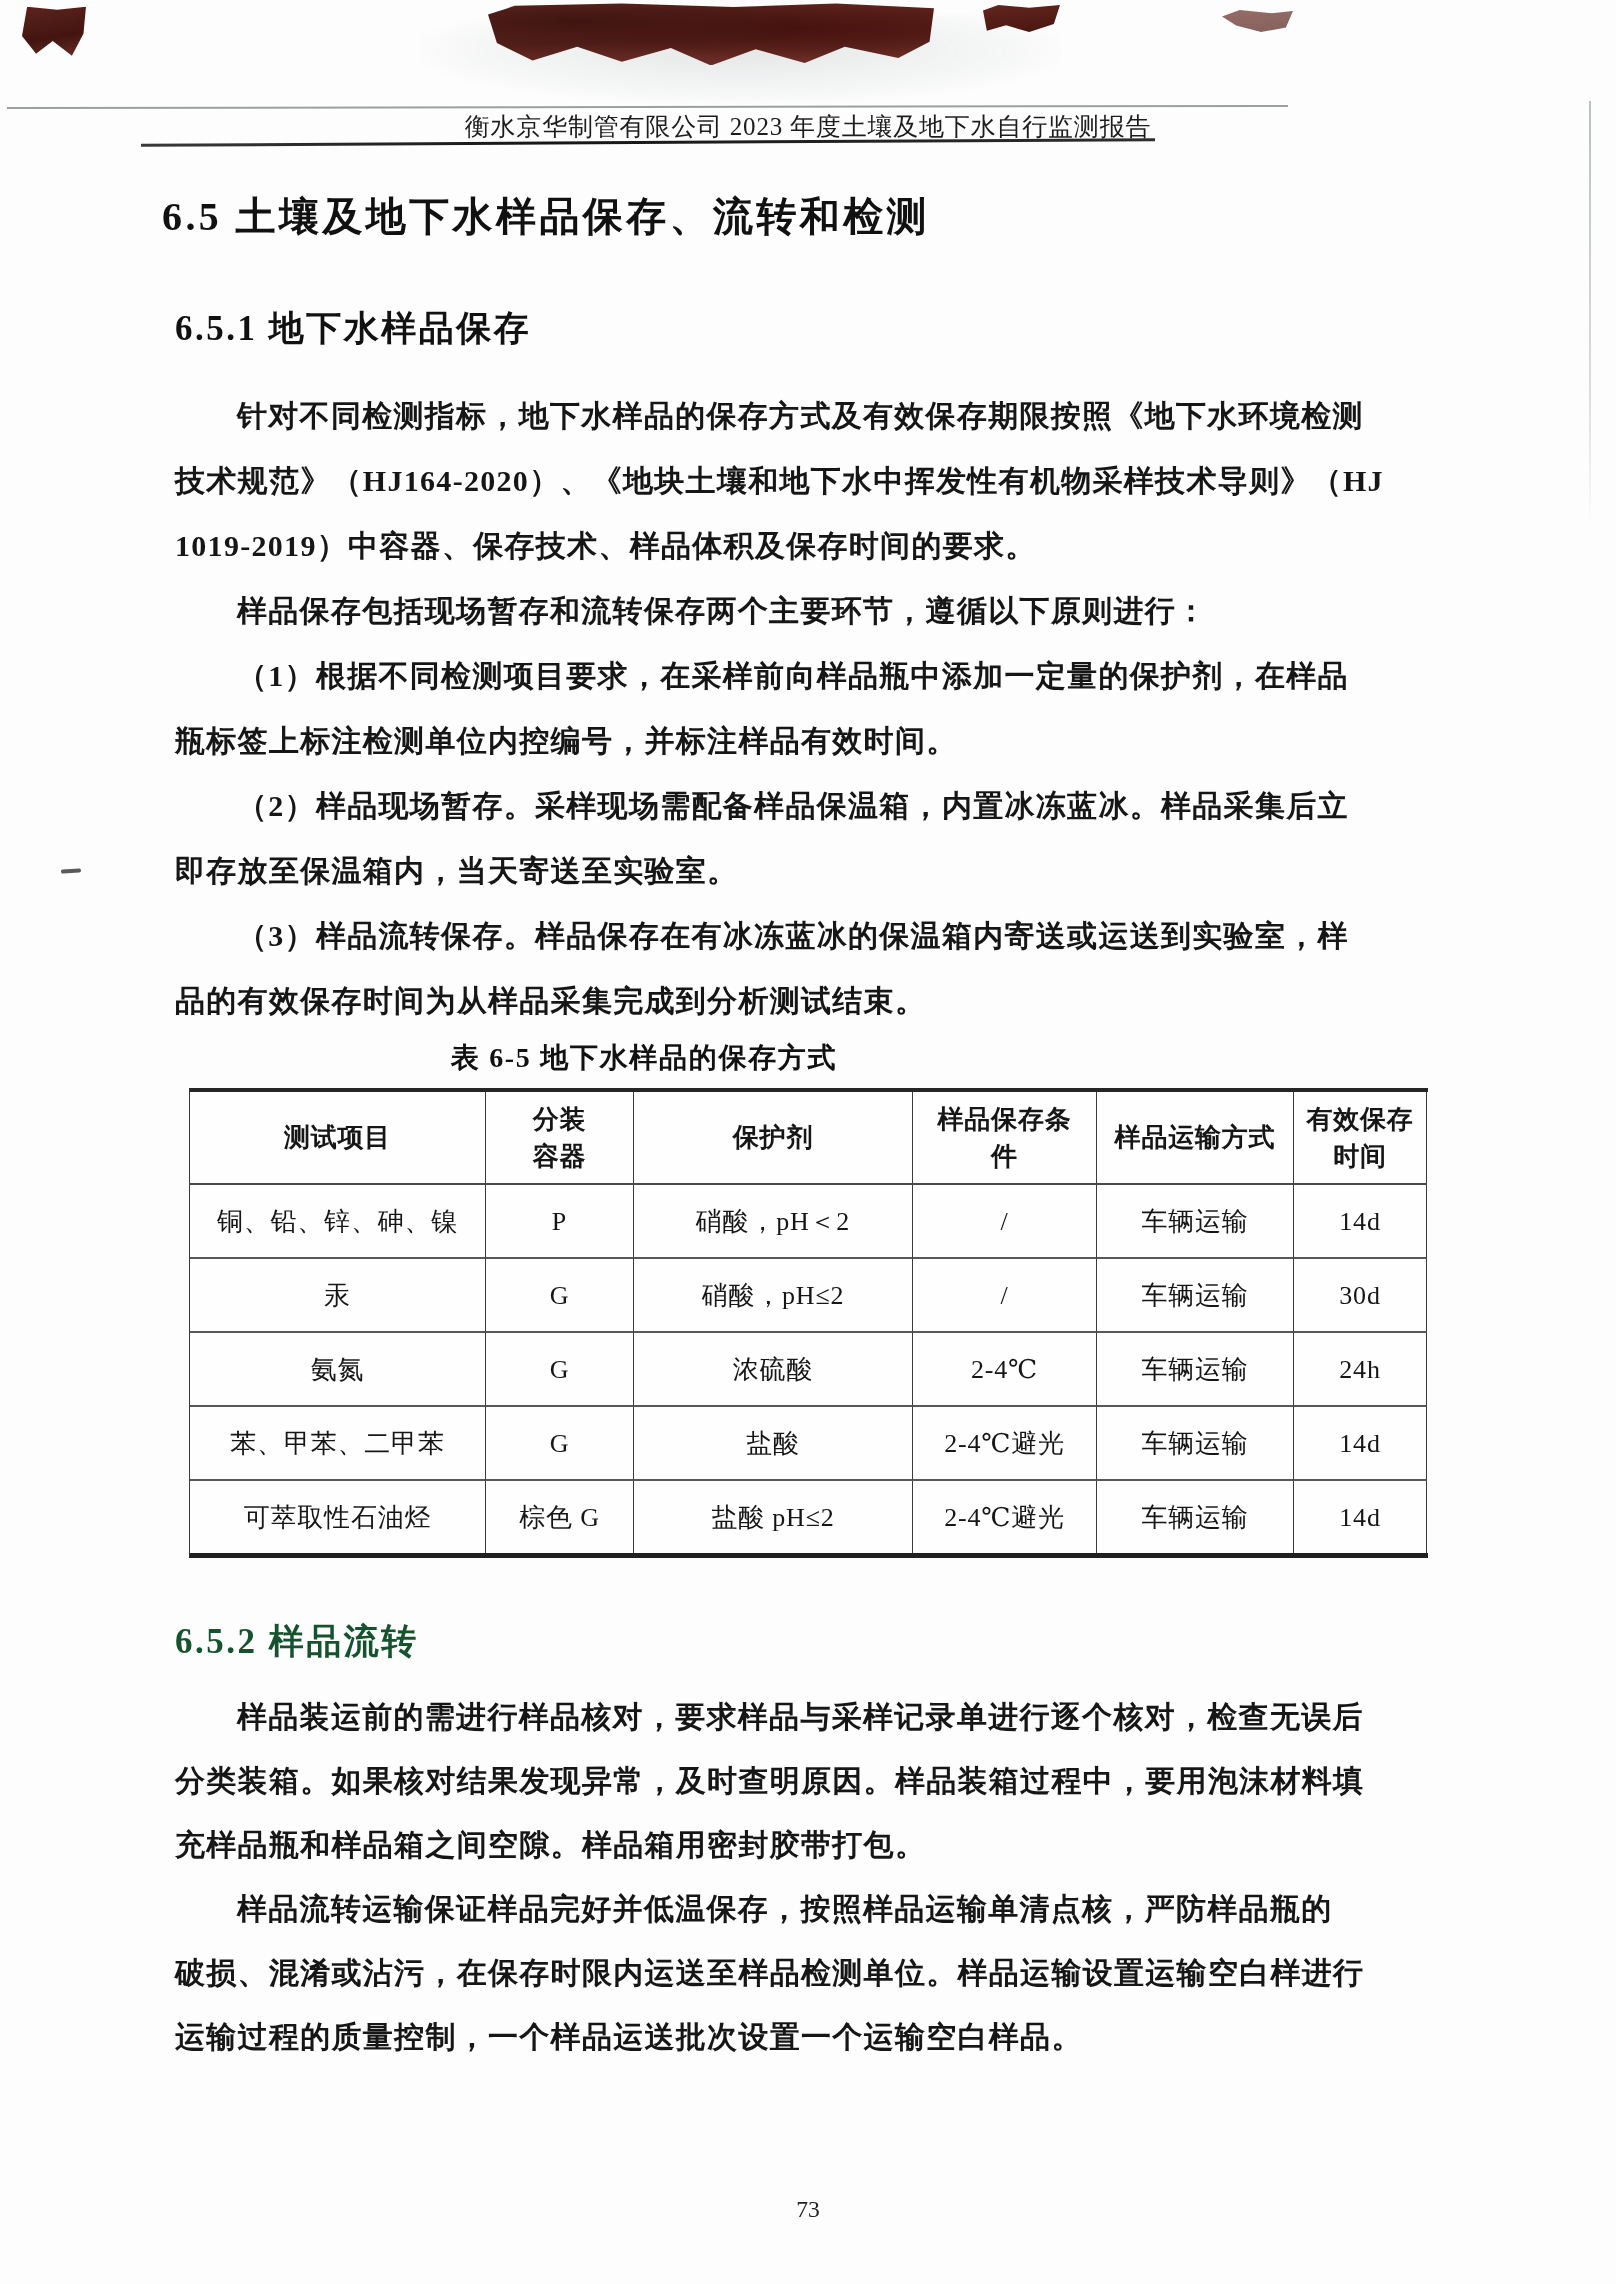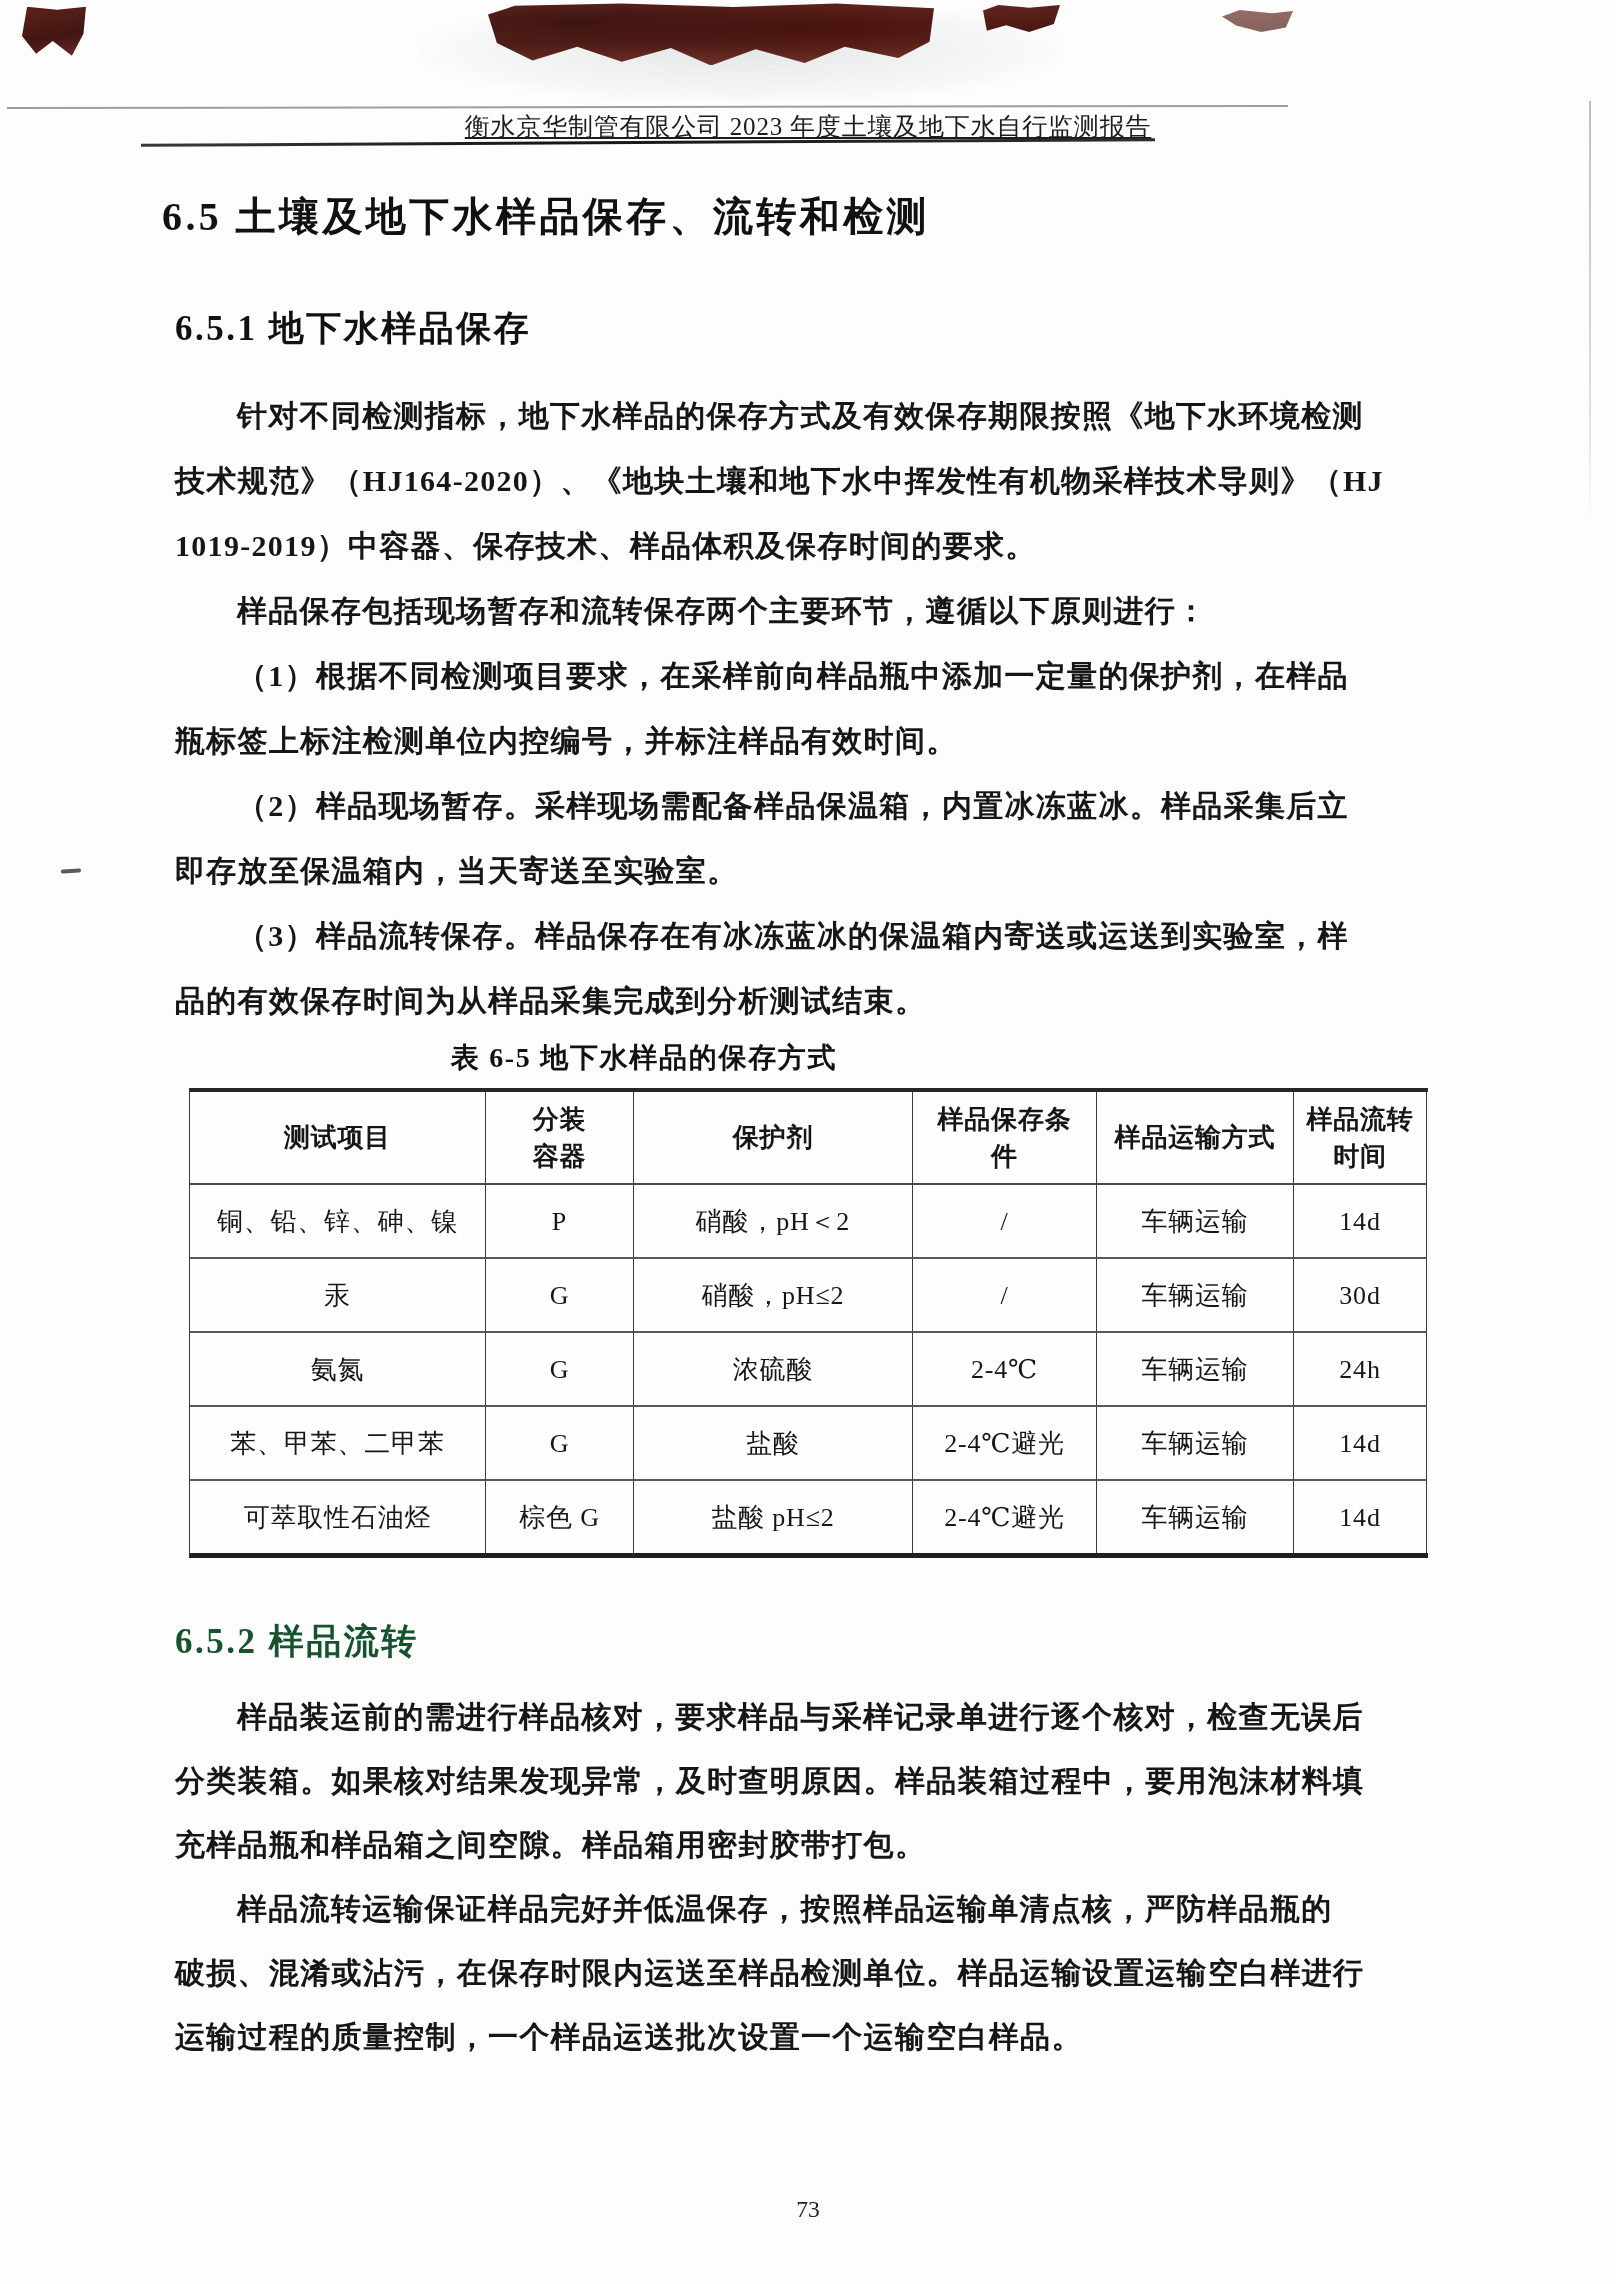--- a/index.html
+++ b/index.html
@@ -52,21 +52,21 @@
     background: linear-gradient(#b9c1c1, #d9dede 70%, transparent);
   }
 
   
   .rule-top {
     position: absolute; left: 6.7px; top: 106px; width: 1281px; height: 1.7px;
     background: #9aa0a0; transform: rotate(-0.1deg);
   }
   .report-title {
     position: absolute; left: 0; top: 110px; width: 1616px;
-    text-align: center; font-size: 25px; letter-spacing: 0.8px; color: #1c1c1c; text-decoration: underline;
+    text-align: center; font-size: 25px; letter-spacing: 0.8px; color: #1c1c1c;
   }
   .rule-header {
     position: absolute; left: 141px; top: 141px; width: 1014px; height: 2.5px;
     background: linear-gradient(90deg, #3a3a3a, #161616 40%, #2e2e2e);
     transform: rotate(-0.32deg);
   }
 
   
   .h-65 {
     position: absolute; left: 162px; top: 189px;
@@ -158,21 +158,21 @@
 
   <div class="tbl-caption">表 6-5  地下水样品的保存方式</div>
   <div class="tbl">
     <div class="cell hdr">测试项目</div>
     <div class="cell hdr">分装
 容器</div>
     <div class="cell hdr">保护剂</div>
     <div class="cell hdr">样品保存条
 件</div>
     <div class="cell hdr">样品运输方式</div>
-    <div class="cell hdr">样品流转
+    <div class="cell hdr">有效保存
 时间</div>
 
     <div class="cell">铜、铅、锌、砷、镍</div>
     <div class="cell">P</div>
     <div class="cell">硝酸，pH＜2</div>
     <div class="cell">/</div>
     <div class="cell">车辆运输</div>
     <div class="cell">14d</div>
 
     <div class="cell">汞</div>

